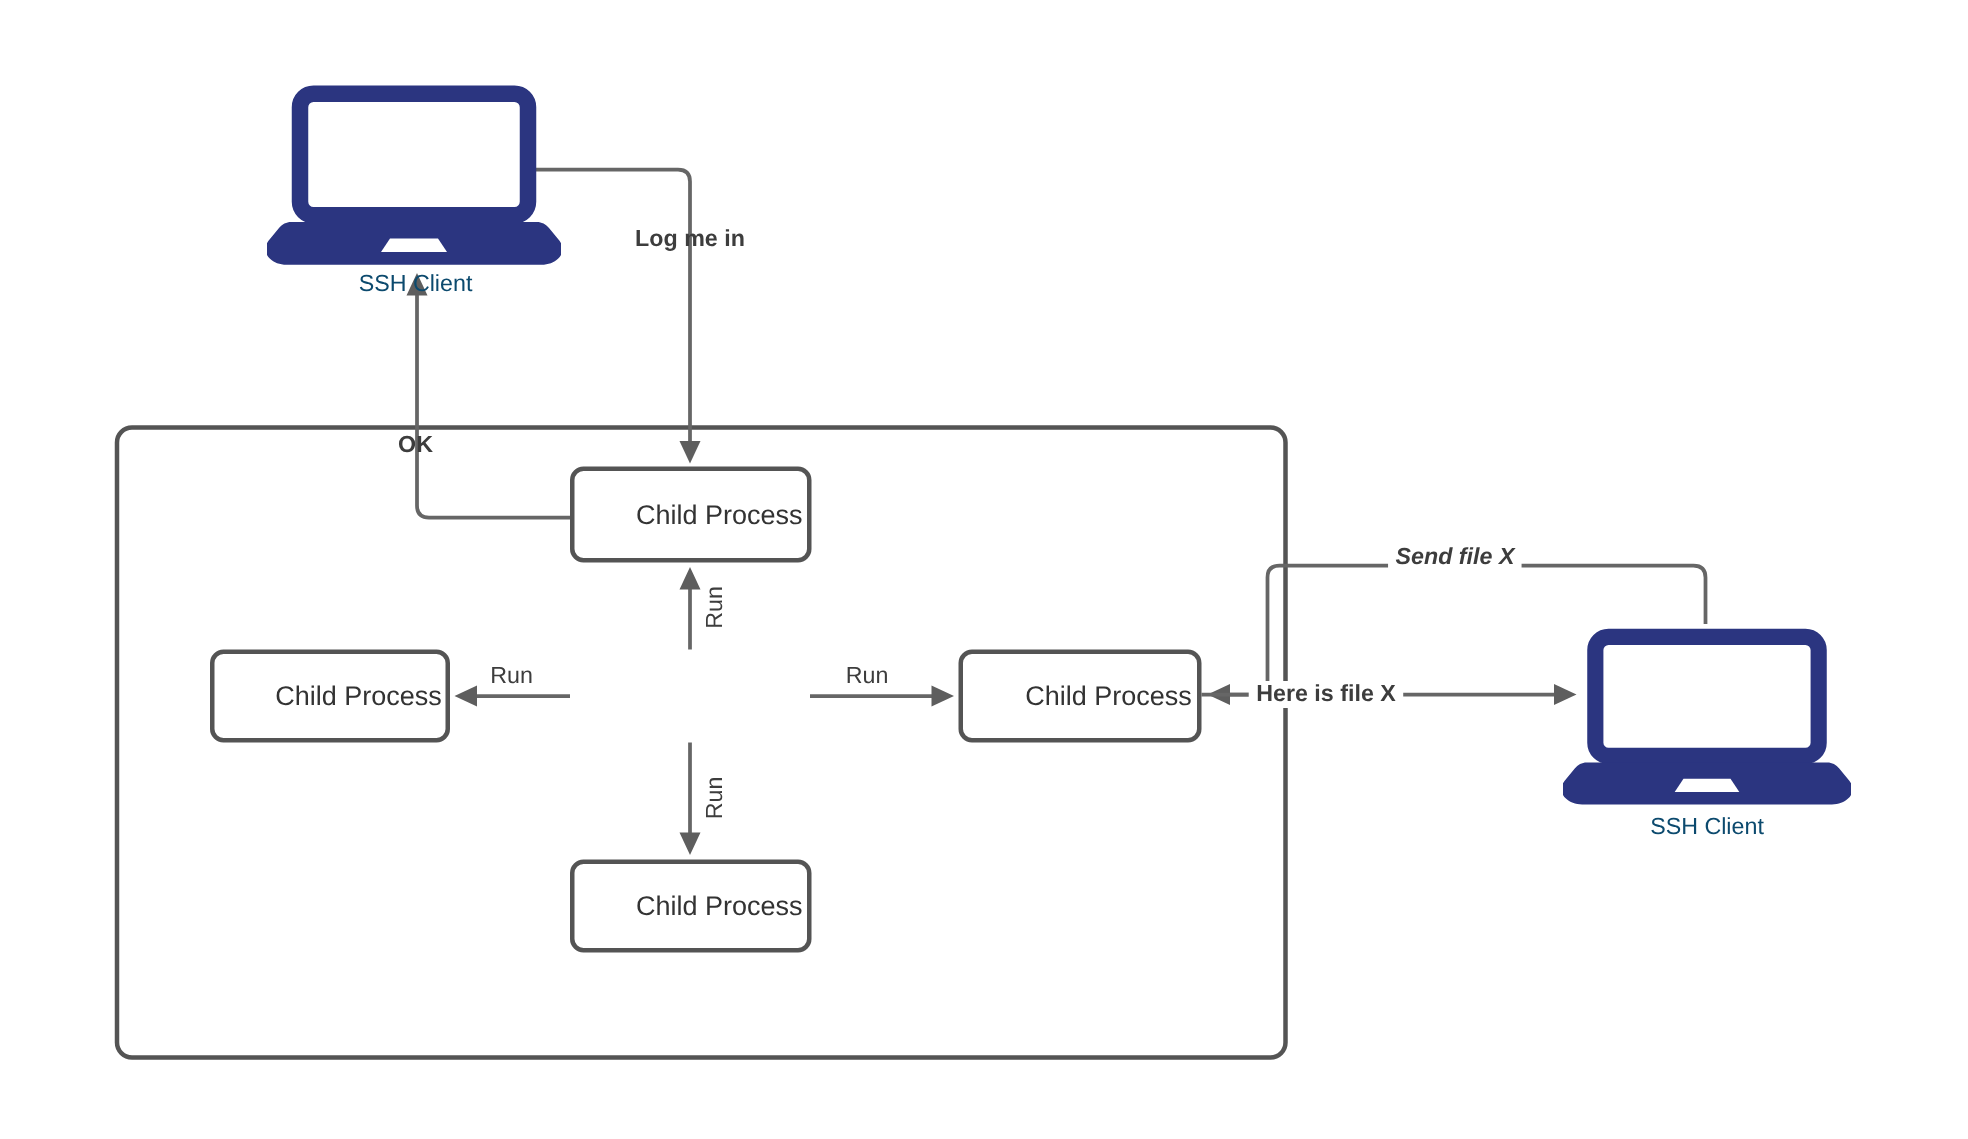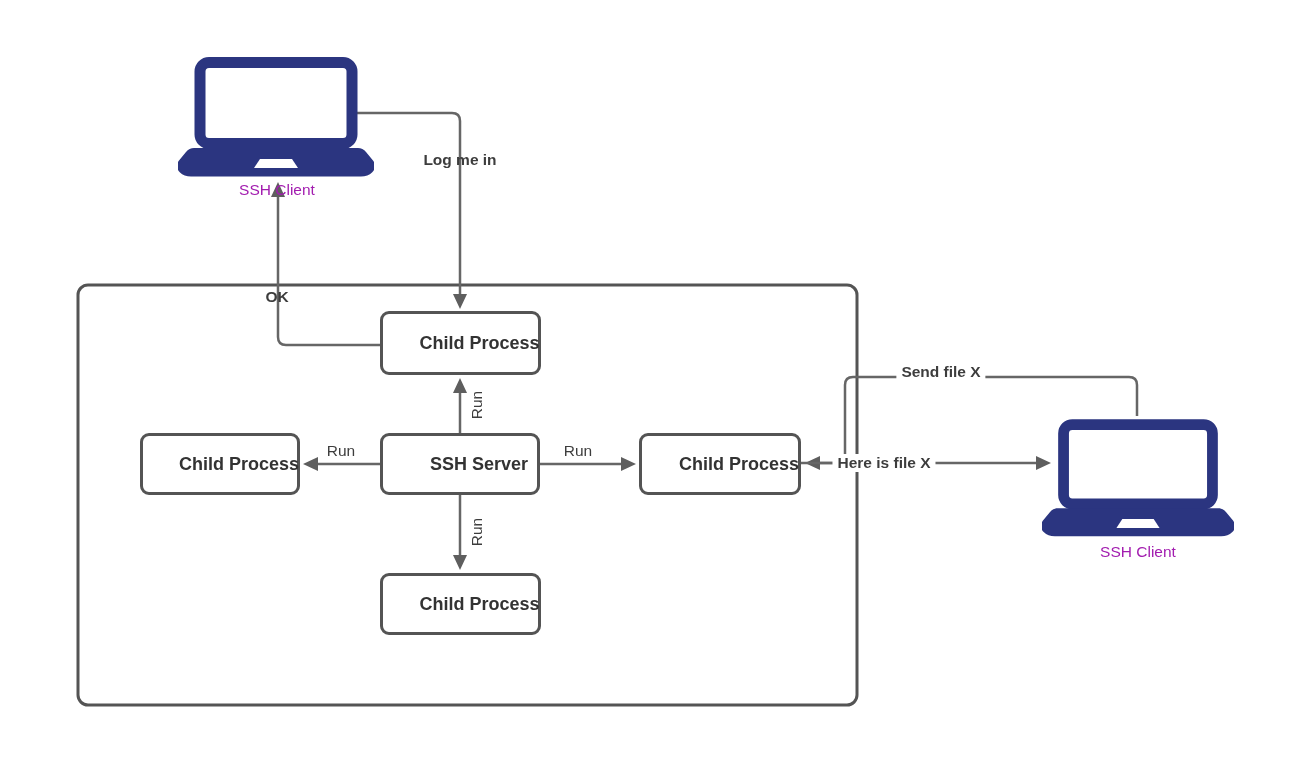--- a/index.html
+++ b/index.html
@@ -20,21 +20,21 @@
   .node {
     position: absolute;
     z-index: 2;
     background: #ffffff;
     border: 3px solid #545454;
     border-radius: 9px;
     display: flex;
     align-items: center;
     justify-content: center;
     font-size: 18px;
-    font-weight: bold;
+    font-weight: normal;
     color: #333333;
     box-sizing: border-box;
     white-space: nowrap;
     padding-left: 38px;
   }
   .laptop {
     position: absolute;
     z-index: 2;
   }
   .lbl {
@@ -46,21 +46,21 @@
     font-size: 15.5px;
   }
   .lbl.bold { font-weight: bold; }
   .lbl.masked { background: #ffffff; padding: 0 5px; }
   .lbl.rot { transform: translate(-50%, -50%) rotate(-90deg); }
   .caption {
     position: absolute;
     z-index: 3;
     transform: translate(-50%, 0);
     white-space: nowrap;
-    color: #a21caf;
+    color: #0c4a6e;
     font-size: 15.5px;
   }
 </style>
 </head>
 <body>
 
 <div class="canvas">
 
   <svg class="wires" viewBox="0 0 1312 759">
 
@@ -106,23 +106,20 @@
   <div class="caption" style="left:1138px; top:543px;">SSH Client</div>
 
   <div class="node" style="left:380px; top:311px; width:161px; height:64px;">
     <span>Child Process</span>
   </div>
 
   <div class="node" style="left:140px; top:433px; width:160px; height:62px;">
     <span>Child Process</span>
   </div>
 
-  <div class="node" style="left:380px; top:433px; width:160px; height:62px;">
-    <span>SSH Server</span>
-  </div>
 
   <div class="node" style="left:639px; top:433px; width:162px; height:62px;">
     <span>Child Process</span>
   </div>
 
   <div class="node" style="left:380px; top:573px; width:161px; height:62px;">
     <span>Child Process</span>
   </div>
 
   <div class="lbl bold" style="left:460px; top:160px;">Log me in</div>
@@ -130,17 +127,17 @@
   <div class="lbl bold" style="left:277px; top:265px;margin-top:32px;">OK</div>
 
   <div class="lbl rot" style="left:477px; top:405px;">Run</div>
 
   <div class="lbl rot" style="left:477px; top:532px;">Run</div>
 
   <div class="lbl" style="left:341px; top:451px;">Run</div>
 
   <div class="lbl" style="left:578px; top:451px;">Run</div>
 
-  <div class="lbl bold masked" style="left:941px; top:372px;">Send file X</div>
+  <div class="lbl bold masked" style="left:970px; top:372px;font-style:italic;">Send file X</div>
 
   <div class="lbl bold masked" style="left:884px; top:463px;">Here is file X</div>
 
 </div>
 
 </body></html>

